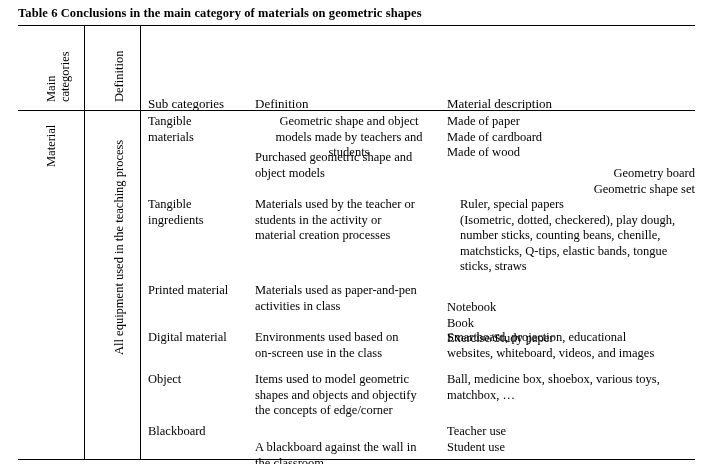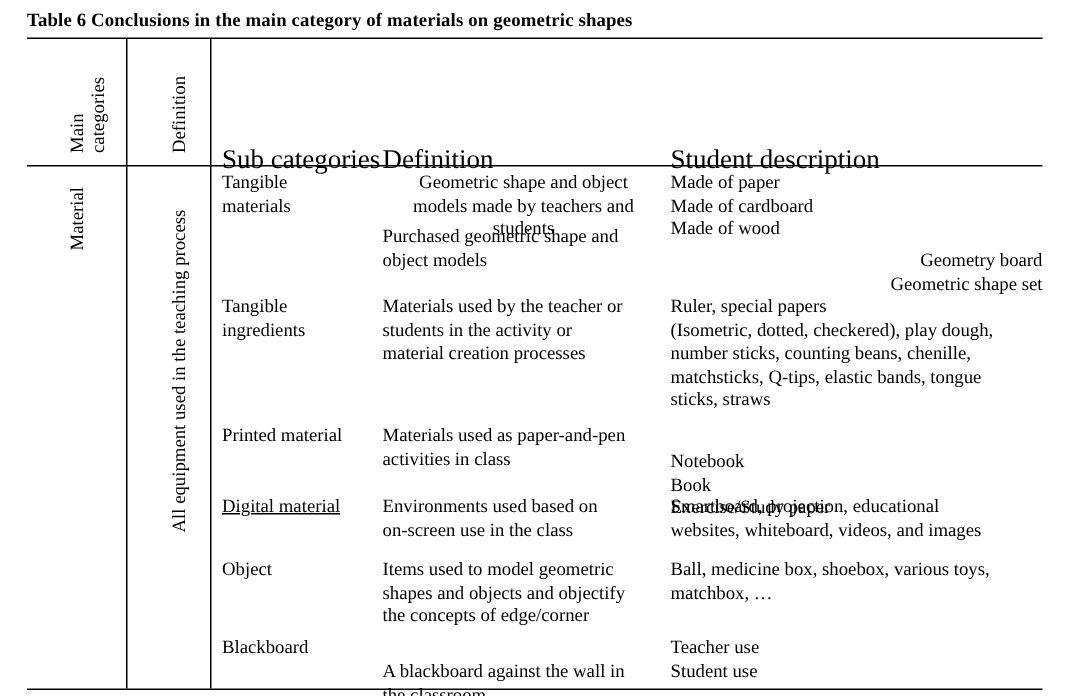--- a/index.html
+++ b/index.html
@@ -76,21 +76,21 @@
     top: 167px;
   }
   .vlabel-allequip {
     left: 112px;
     top: 355px;
   }
 
   
   .colhead {
     position: absolute;
-    font-size: 18px;
+    font-size: 13px;
     white-space: nowrap;
   }
   .ch-sub   { left: 148px; top: 96px; }
   .ch-def   { left: 255px; top: 96px; }
   .ch-det   { left: 447px; top: 96px; }
 
   
   .cell {
     position: absolute;
     font-size: 12.5px;
@@ -117,38 +117,38 @@
   <div class="vlabel vlabel-maincat">
     <span>Main</span>
     <span class="l2">categories</span>
   </div>
   <div class="vlabel vlabel-definition">Definition</div>
   <div class="vlabel vlabel-material">Material</div>
   <div class="vlabel vlabel-allequip">All equipment used in the teaching process</div>
 
   <div class="colhead ch-sub">Sub categories</div>
   <div class="colhead ch-def">Definition</div>
-  <div class="colhead ch-det">Student description</div>
+  <div class="colhead ch-det">Material description</div>
 
   <div class="cell col-sub" style="top:114px;">Tangible<br>materials</div>
   <div class="cell col-def" style="top:114px;text-align:center;">Geometric shape and object<br>models made by teachers and<br>students</div>
   <div class="cell col-det" style="top:114px;">Made of paper<br>Made of cardboard<br>Made of wood</div>
 
   <div class="cell col-def" style="top:150px;">Purchased geometric shape and<br>object models</div>
   <div class="cell col-det" style="top:166px;text-align:right;">Geometry board<br>Geometric shape set</div>
 
   <div class="cell col-sub" style="top:197px;">Tangible<br>ingredients</div>
   <div class="cell col-def" style="top:197px;">Materials used by the teacher or<br>students in the activity or<br>material creation processes</div>
-  <div class="cell col-det" style="top:197px; width:252px;">Ruler, special papers<br>(Isometric, dotted, checkered), play dough,<br>number sticks, counting beans, chenille,<br>matchsticks, Q-tips, elastic bands, tongue<br>sticks, straws</div>
+  <div class="cell col-det" style="top:197px; width:252px;margin-left:13px;">Ruler, special papers<br>(Isometric, dotted, checkered), play dough,<br>number sticks, counting beans, chenille,<br>matchsticks, Q-tips, elastic bands, tongue<br>sticks, straws</div>
 
   <div class="cell col-sub" style="top:283px;">Printed material</div>
   <div class="cell col-def" style="top:283px;">Materials used as paper-and-pen<br>activities in class</div>
   <div class="cell col-det" style="top:300px;">Notebook<br>Book<br>Exercise/Study paper</div>
 
-  <div class="cell col-sub" style="top:330px;text-decoration:underline;">Digital material</div>
+  <div class="cell col-sub" style="top:330px;">Digital material</div>
   <div class="cell col-def" style="top:330px;">Environments used based on<br>on-screen use in the class</div>
   <div class="cell col-det" style="top:330px;">Smartboard, projection, educational<br>websites, whiteboard, videos, and images</div>
 
   <div class="cell col-sub" style="top:372px;">Object</div>
   <div class="cell col-def" style="top:372px;">Items used to model geometric<br>shapes and objects and objectify<br>the concepts of edge/corner</div>
   <div class="cell col-det" style="top:372px;">Ball, medicine box, shoebox, various toys,<br>matchbox, …</div>
 
   <div class="cell col-sub" style="top:424px;">Blackboard</div>
   <div class="cell col-def" style="top:440px;">A blackboard against the wall in<br>the classroom</div>
   <div class="cell col-det" style="top:424px;">Teacher use<br>Student use</div>

